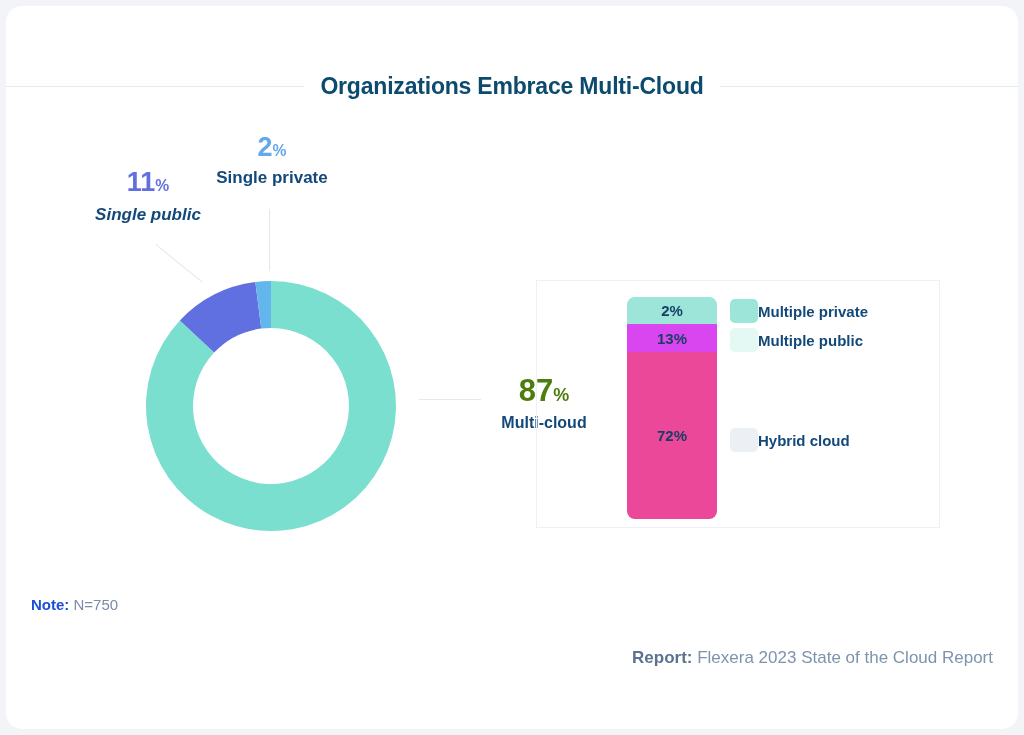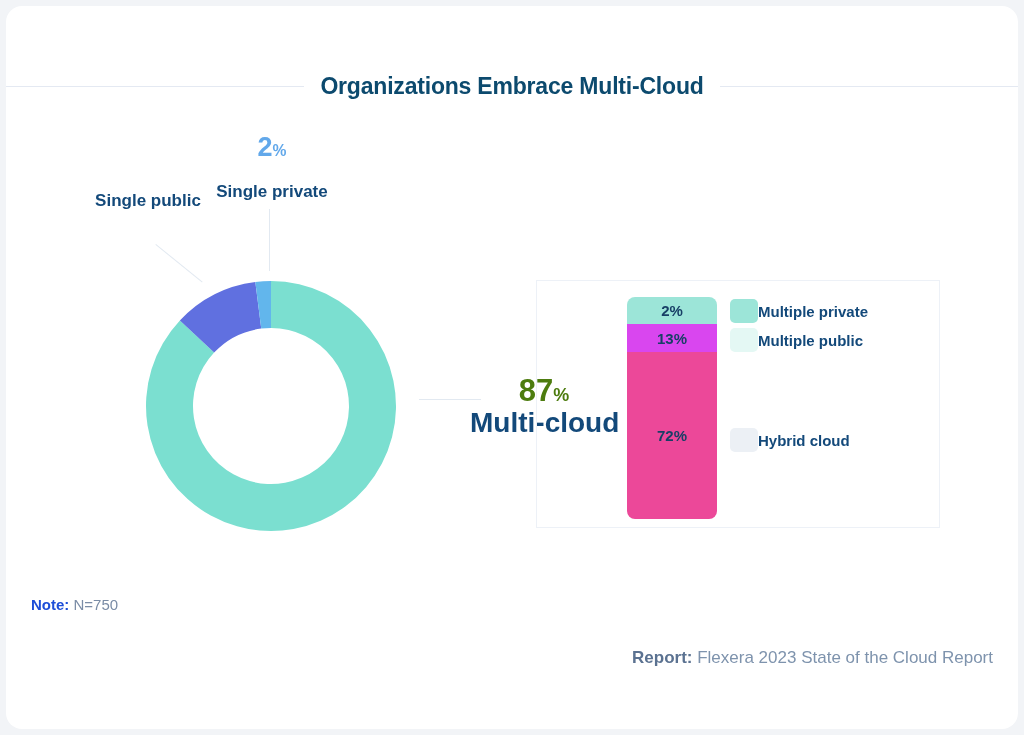--- a/index.html
+++ b/index.html
@@ -82,46 +82,47 @@
   #callout-single-private {
     left: 196px;
     top: 128px;
     text-align: center;
     width: 140px;
   }
   #callout-single-private .pct {
     font-size: 27px;
     color: #62a8ea;
   }
-  #callout-single-private .callout-name { margin-top: 21px; }
+  #callout-single-private .callout-name { margin-top: 7px; }
 
   #callout-single-public {
     left: 72px;
     top: 163px;
     text-align: center;
     width: 140px;
   }
   #callout-single-public .pct {
     font-size: 27px;
     color: #6070e0;
   }
-  #callout-single-public .callout-name { margin-top: 22px; }
+  #callout-single-public .callout-name { margin-top: 9px; font-style: italic; }
 
   #callout-multicloud {
     left: 464px;
     top: 369px;
     text-align: center;
     width: 148px;
   }
   #callout-multicloud .pct {
     font-size: 31px;
     color: #4d7c0f;
   }
   #callout-multicloud .callout-name {
-    font-size: 28px;
+    margin-top: 7px;
+    font-size: 16px;
   }
 
   
   .leader { position: absolute; background: #e2e9f1; }
   #leader-private {
     left: 263px; top: 203px;
     width: 1px; height: 62px;
   }
   #leader-public {
     left: 150px; top: 238px;
@@ -236,20 +237,23 @@
   </div>
 
   <div class="callout" id="callout-single-private">
     <div class="pct">
       <span>2</span><span class="sym">%</span>
     </div>
     <div class="callout-name">Single private</div>
   </div>
 
   <div class="callout" id="callout-single-public">
+    <div class="pct">
+      <span>11</span><span class="sym">%</span>
+    </div>
     <div class="callout-name">Single public</div>
   </div>
 
   <div class="callout" id="callout-multicloud">
     <div class="pct">
       <span>87</span><span class="sym">%</span>
     </div>
     <div class="callout-name">Multi-cloud</div>
   </div>
 

